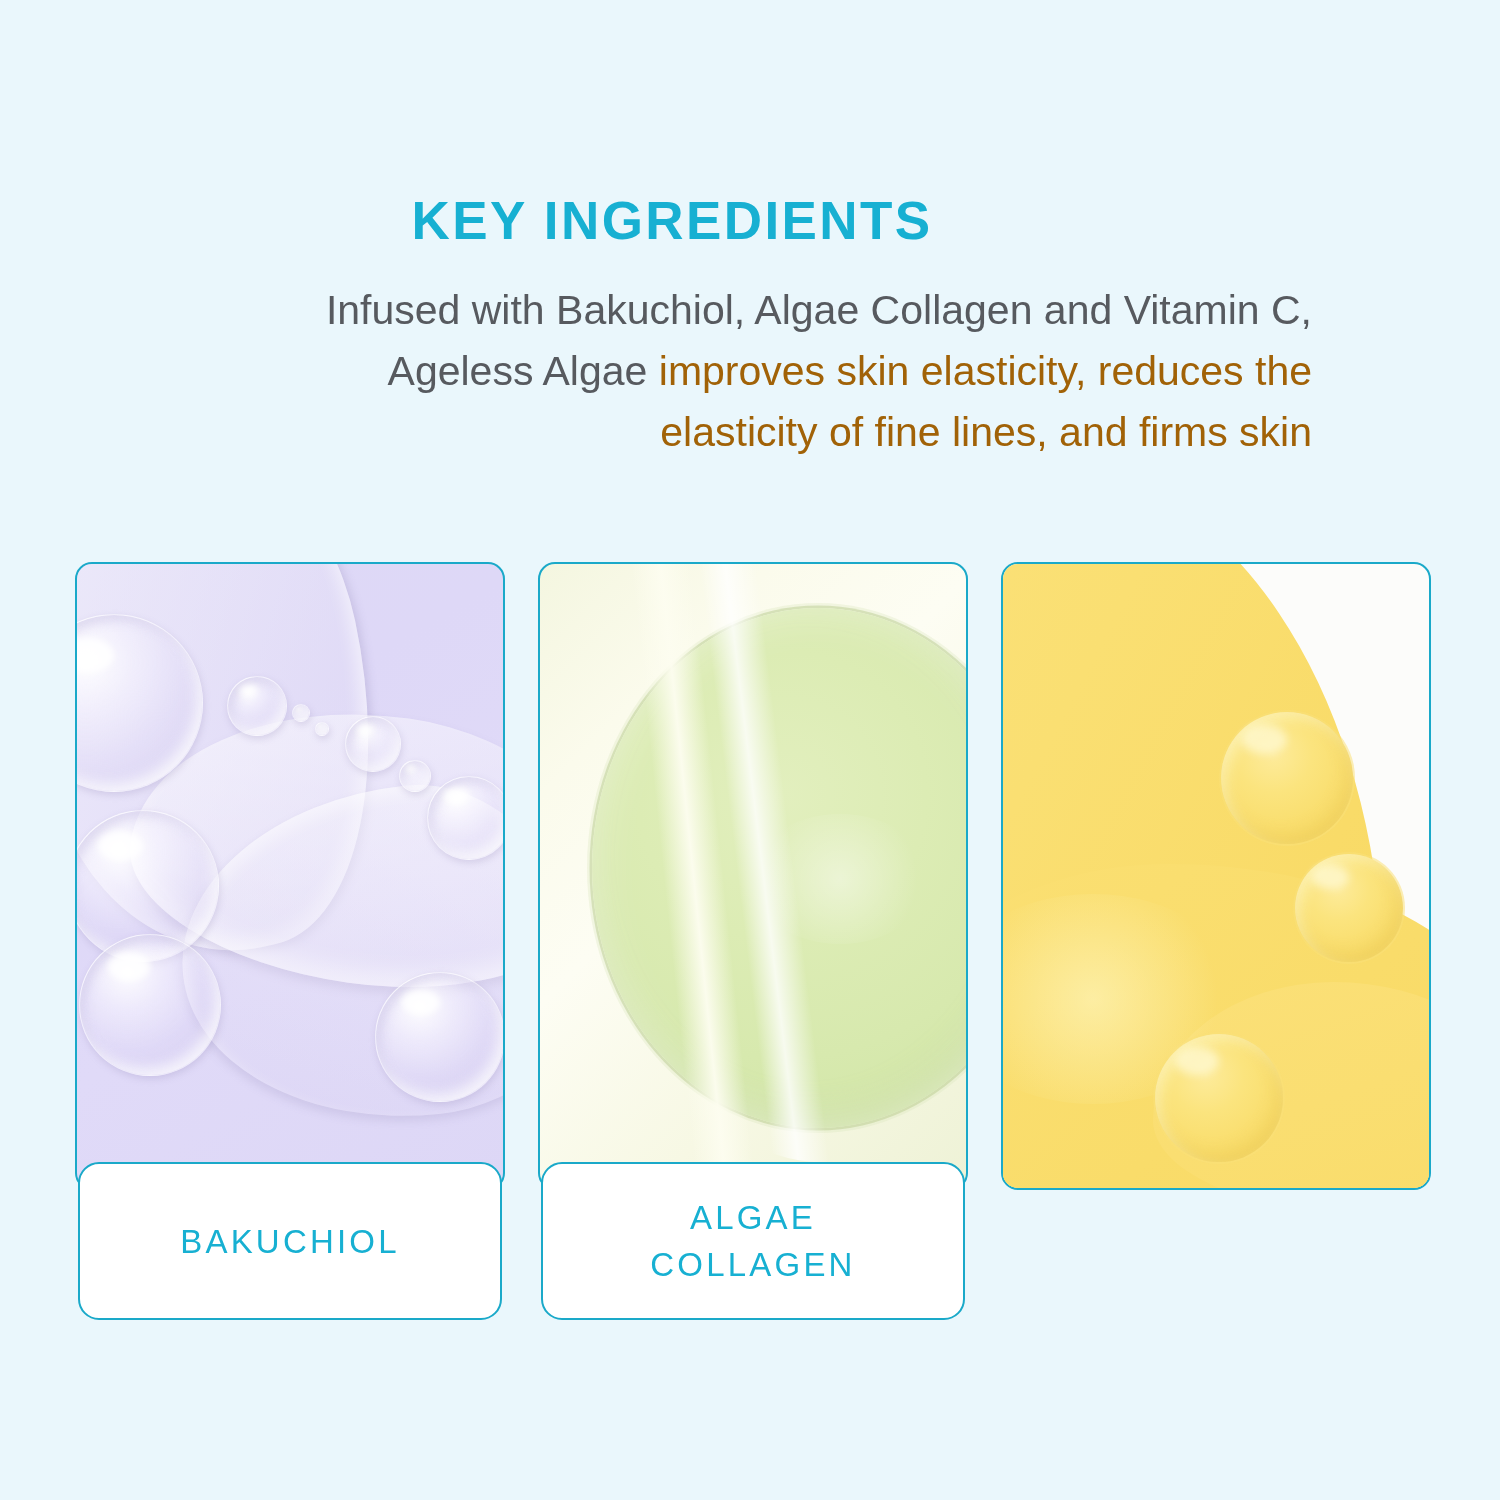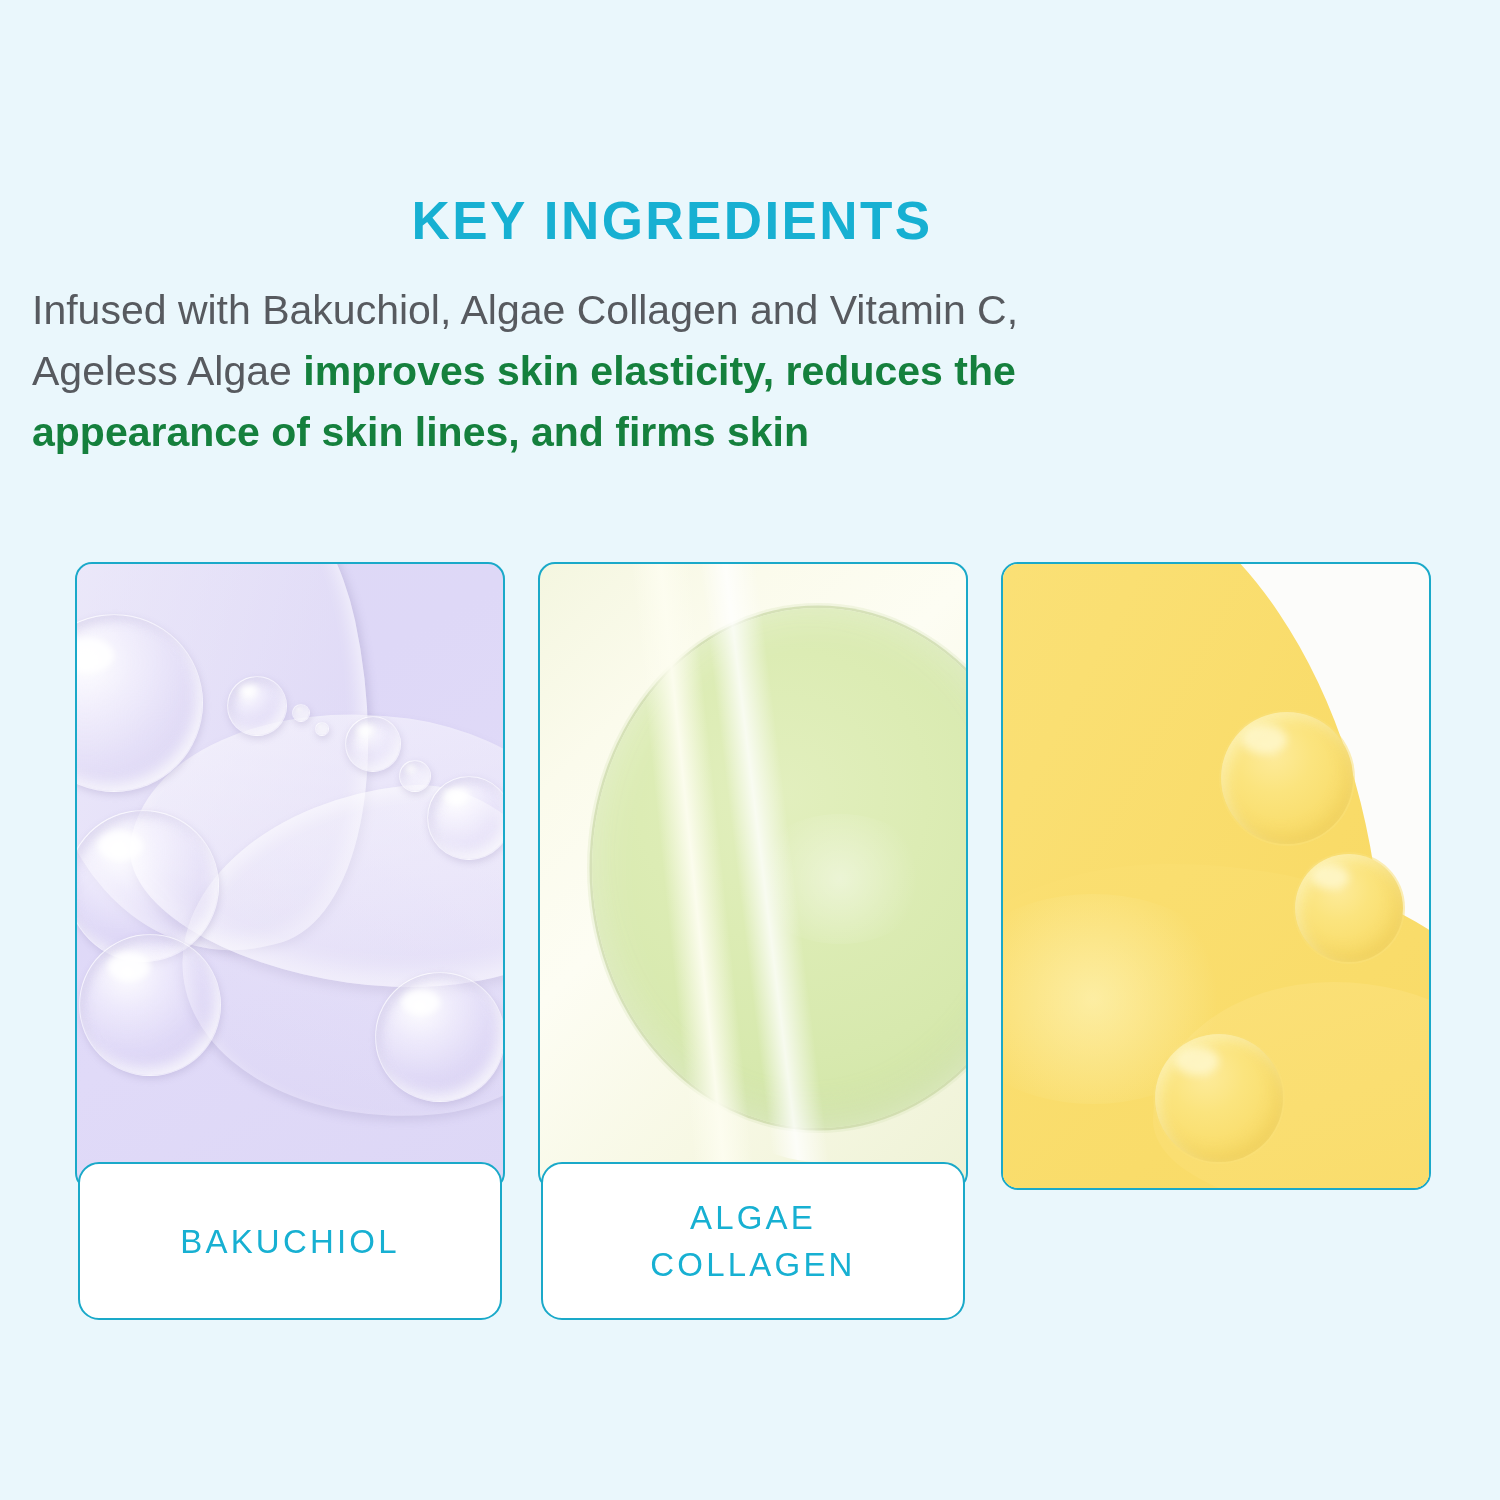--- a/index.html
+++ b/index.html
@@ -21,23 +21,23 @@
     line-height:1;
     margin:0;
   }
   .subtitle{
     margin:33px auto 0;
     width:1280px;
     font-size:41px;
     line-height:61px;
     color:#575a5f;
     font-weight:normal;
-    text-align:left;
-  }
-  .subtitle .hl{color:#15803d;font-weight:bold;}
+    text-align:right;
+  }
+  .subtitle .hl{color:#a16207;font-weight:normal;}
   .sub-line{display:block;}
 
   
   .cards{
     position:absolute;
     left:75px;top:553px;
     width:1356px;height:758px;
     display:flex;
     justify-content:space-between;
   }
@@ -218,21 +218,21 @@
 <body>
 
 <div class="page">
 
   <div class="header">
     <h1 class="title">KEY INGREDIENTS</h1>
 
     <p class="subtitle">
       <span class="sub-line">Infused with Bakuchiol, Algae Collagen and Vitamin C,</span>
       <span class="sub-line"><span>Ageless Algae </span><span class="hl">improves skin elasticity, reduces the</span></span>
-      <span class="sub-line hl">appearance of skin lines, and firms skin</span>
+      <span class="sub-line hl">elasticity of fine lines, and firms skin</span>
     </p>
   </div>
 
   <div class="cards">
 
     <div class="card">
       <div class="card-media m1">
         <div class="media-inner">
           <div class="ribbon"></div>
           <div class="ribbon2"></div>

